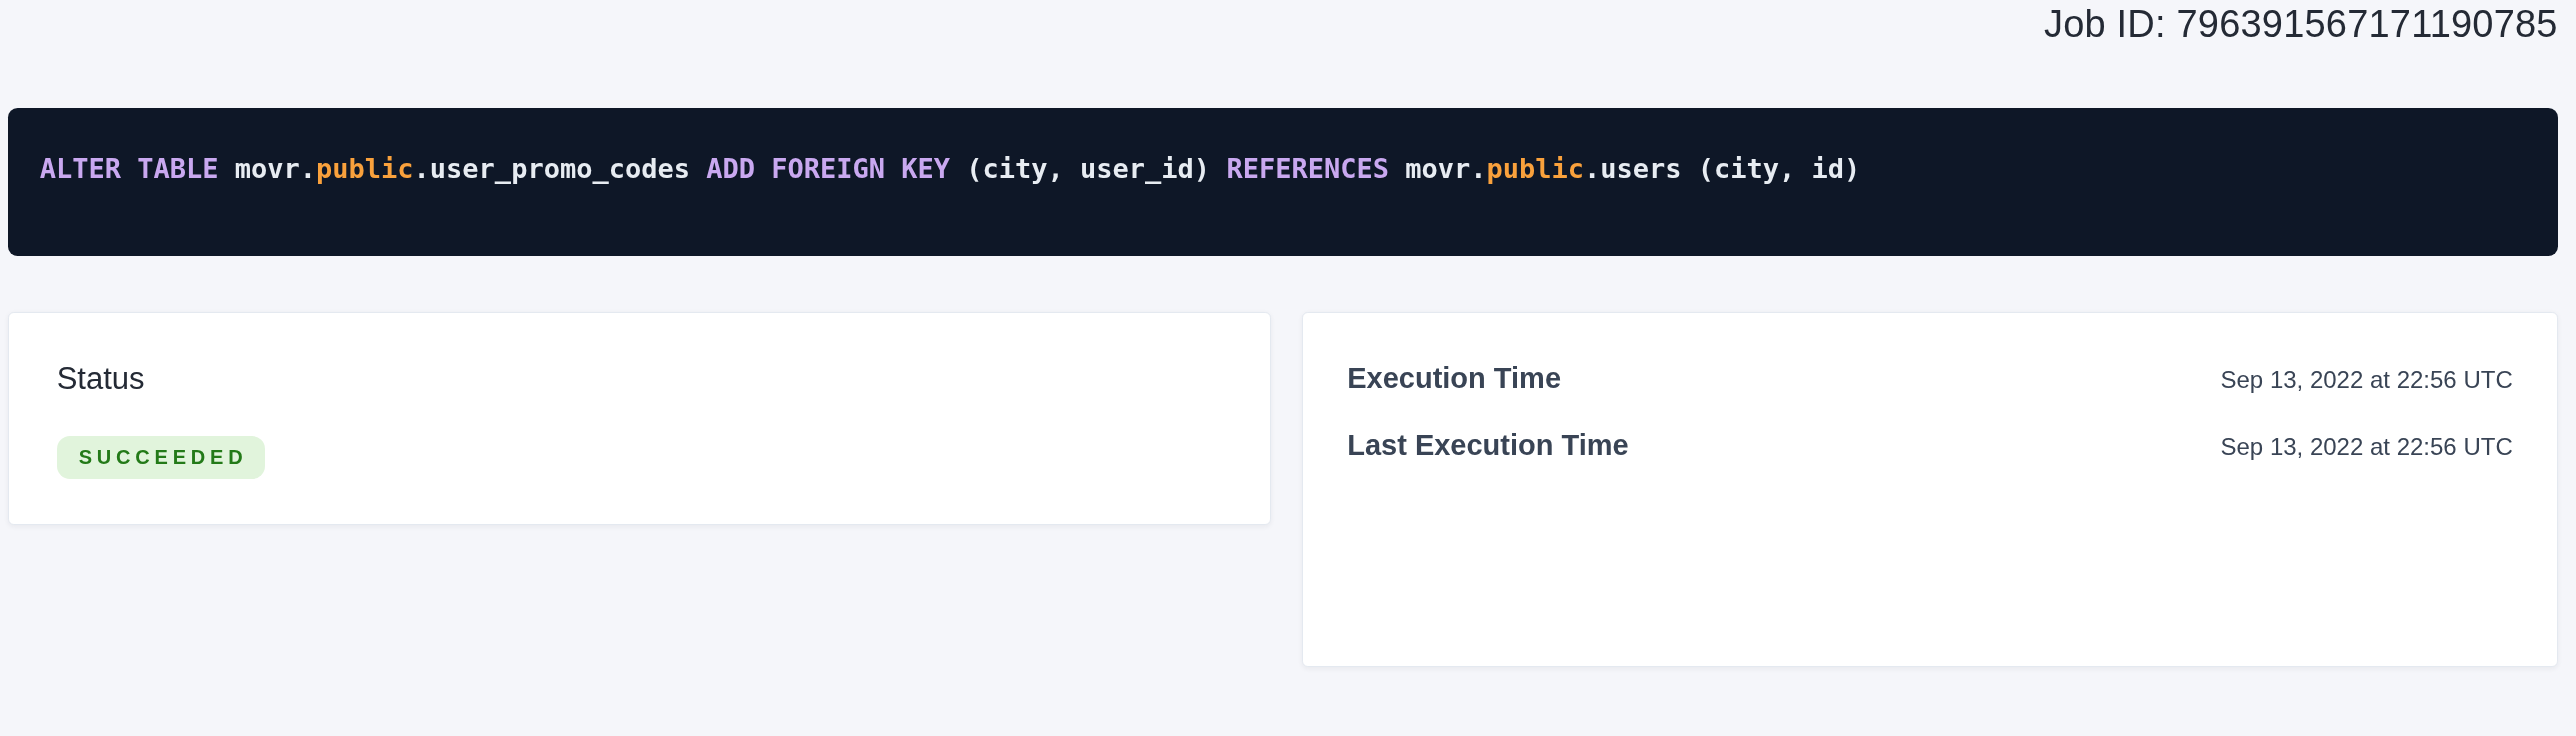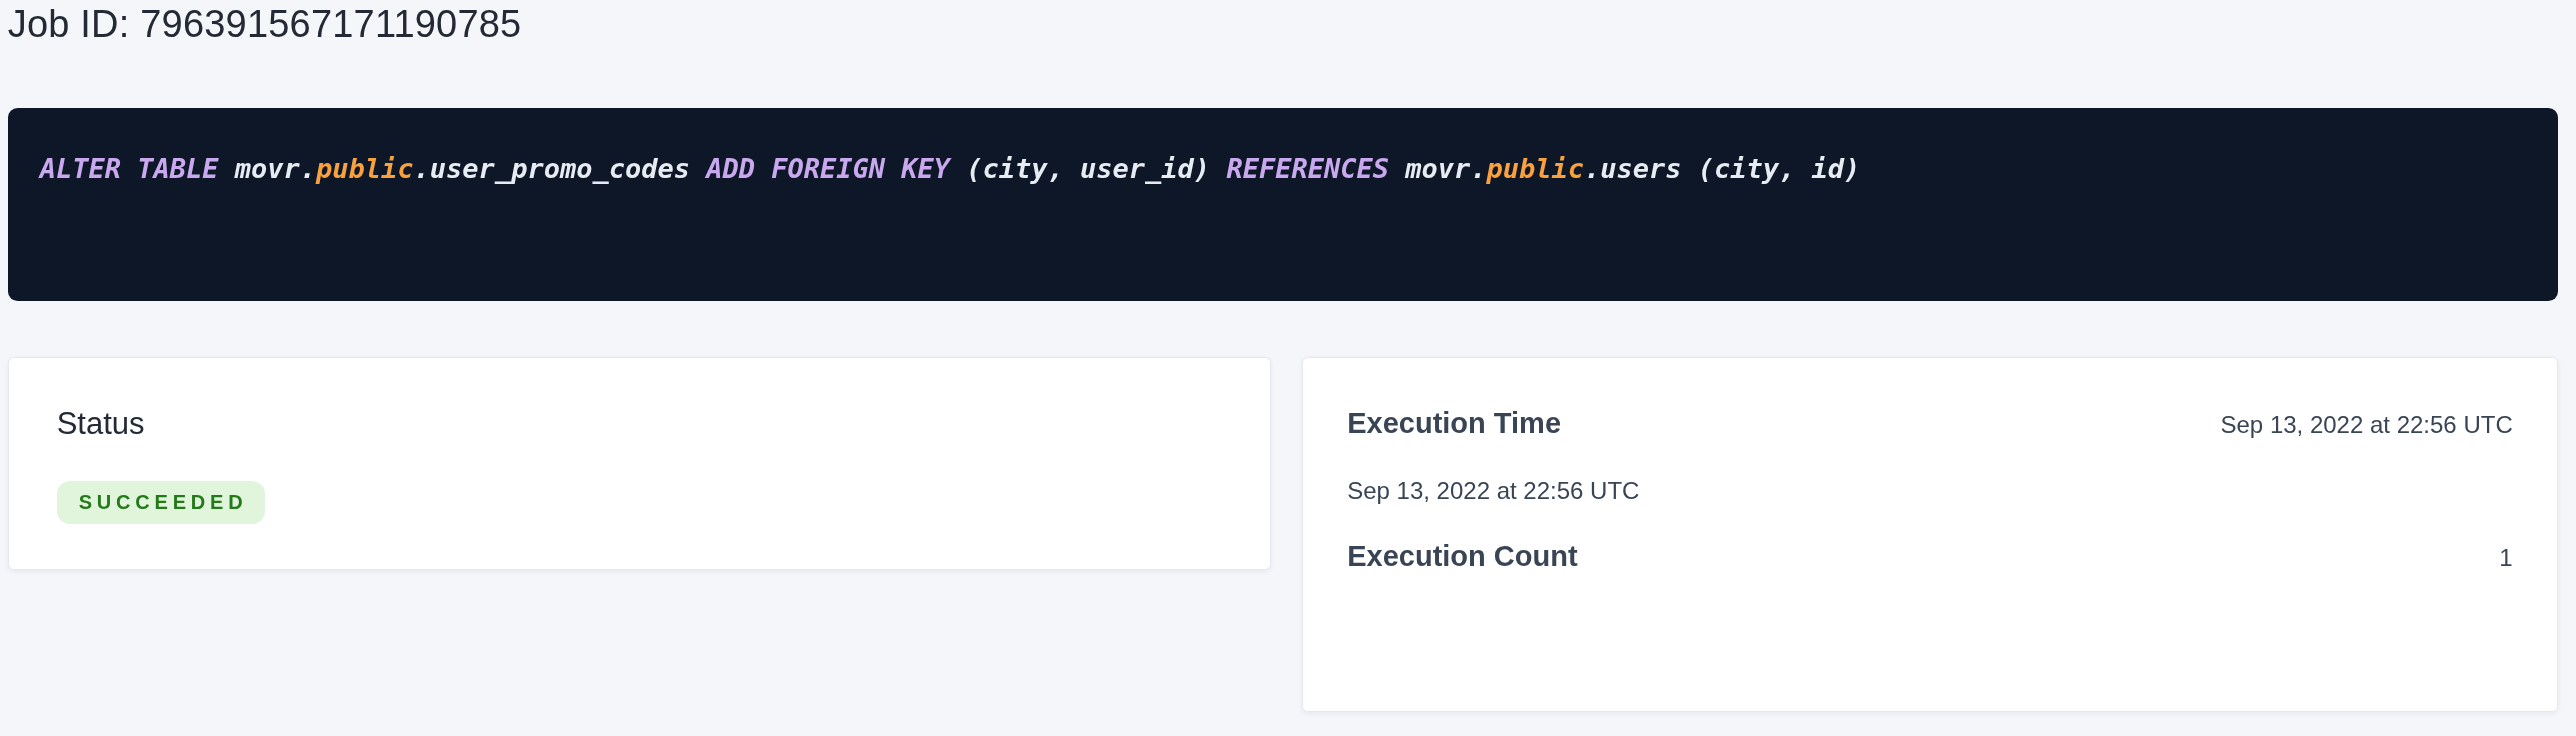--- a/index.html
+++ b/index.html
@@ -8,29 +8,29 @@
     background: var(--page_bg, #f5f6fa);
     font-family: "Liberation Sans", "DejaVu Sans", sans-serif;
     overflow: hidden;
   }
   .page { position: relative; width: 2576px; height: 736px; padding: 1.9px 18.3px 0 7.7px; }
 
   .title {
     font-size: 38px; line-height: 44px; font-weight: 500;
     color: var(--heading, #242a35);
     letter-spacing: 0.2px;
+    text-align: right;
   }
 
   .sql-box {
     margin-top: 62px;
-    height: 193px;
+    height: 148px;
     background: var(--sql_bg, #0e1727);
     border-radius: 9.6px;
     padding: 42px 32px;
-    font-style: italic;
   }
   .sql {
     font-family: "DejaVu Sans Mono", "Liberation Mono", monospace;
     font-size: 27px; line-height: 37px; font-weight: 700;
     white-space: pre;
     color: var(--ident, #e7ecf2);
   }
   .tok-kw { color: var(--kw, #c9a8f0); }
   .tok-schema { color: var(--schema, #f9a13c); }
   .tok-ident { color: var(--ident, #e7ecf2); }
@@ -92,23 +92,20 @@
       <h4>Status</h4>
       <span class="badge">SUCCEEDED</span>
     </div>
 
     <div class="card card-details">
       <div class="detail-row">
         <span class="detail-label">Execution Time</span>
         <span class="detail-value">Sep 13, 2022 at 22:56 UTC</span>
       </div>
       <div class="detail-row">
+        <span class="detail-label">Last Execution Time</span>
         <span class="detail-value">Sep 13, 2022 at 22:56 UTC</span>
-      </div>
-      <div class="detail-row">
-        <span class="detail-label">Execution Count</span>
-        <span class="detail-value">1</span>
       </div>
     </div>
 
   </div>
 </div>
 
 
 </body></html>

